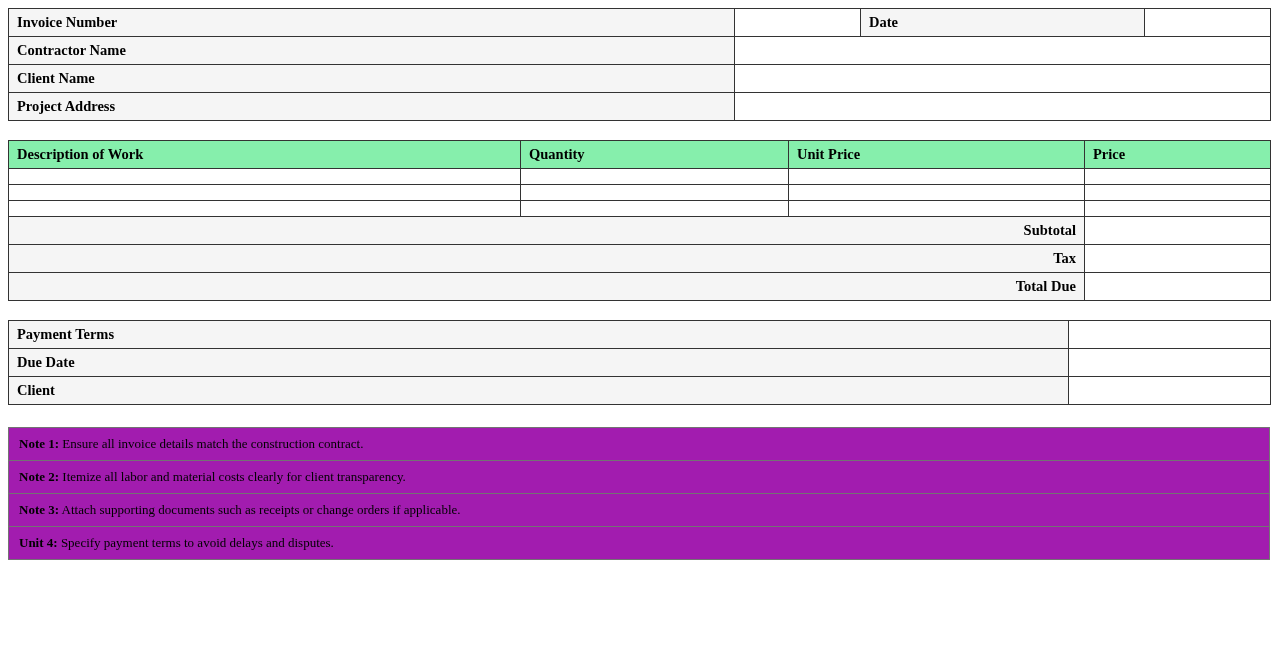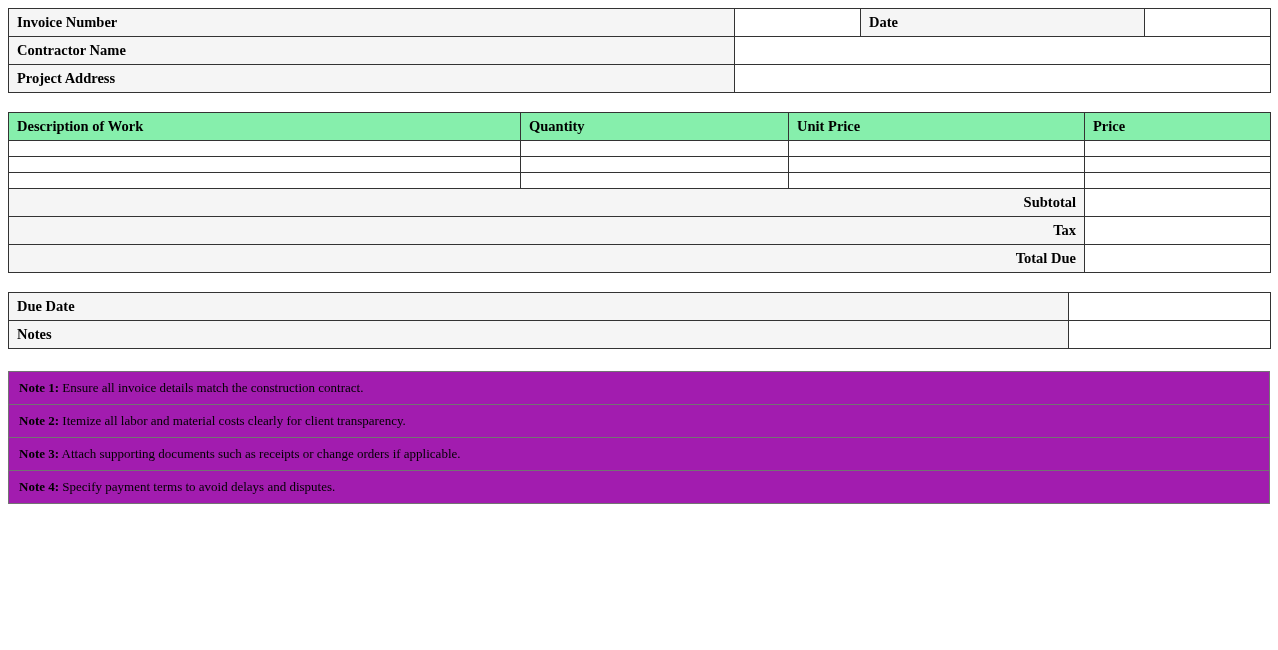--- a/index.html
+++ b/index.html
@@ -96,20 +96,24 @@
         <td class="label">Invoice Number</td>
         <td class="value"></td>
         <td class="label">Date</td>
         <td class="value"></td>
       </tr>
       <tr>
         <td class="label">Contractor Name</td>
         <td class="value" colspan="3"></td>
       </tr>
       <tr>
+        <td class="label">Client Name</td>
+        <td class="value" colspan="3"></td>
+      </tr>
+      <tr>
         <td class="label">Project Address</td>
         <td class="value" colspan="3"></td>
       </tr>
     </tbody>
   </table>
 
   <div class="spacer"></div>
 
   <table>
     <colgroup>
@@ -160,42 +164,46 @@
 
   <div class="spacer"></div>
 
   <table>
     <colgroup>
       <col style="width:1060px">
       <col style="width:202px">
     </colgroup>
     <tbody>
       <tr>
+        <td class="label">Payment Terms</td>
+        <td class="value"></td>
+      </tr>
+      <tr>
         <td class="label">Due Date</td>
         <td class="value"></td>
       </tr>
       <tr>
-        <td class="label">Notes</td>
+        <td class="label">Client</td>
         <td class="value"></td>
       </tr>
     </tbody>
   </table>
 
   <div class="spacer-lg"></div>
 
   <table class="notes-table">
     <tbody>
       <tr>
         <td><span class="note-label">Note 1:</span><span> Ensure all invoice details match the construction contract.</span></td>
       </tr>
       <tr>
         <td><span class="note-label">Note 2:</span><span> Itemize all labor and material costs clearly for client transparency.</span></td>
       </tr>
       <tr>
         <td><span class="note-label">Note 3:</span><span> Attach supporting documents such as receipts or change orders if applicable.</span></td>
       </tr>
       <tr>
-        <td><span class="note-label">Note 4:</span><span> Specify payment terms to avoid delays and disputes.</span></td>
+        <td><span class="note-label">Unit 4:</span><span> Specify payment terms to avoid delays and disputes.</span></td>
       </tr>
     </tbody>
   </table>
 
 </div>
 
 </body></html>

